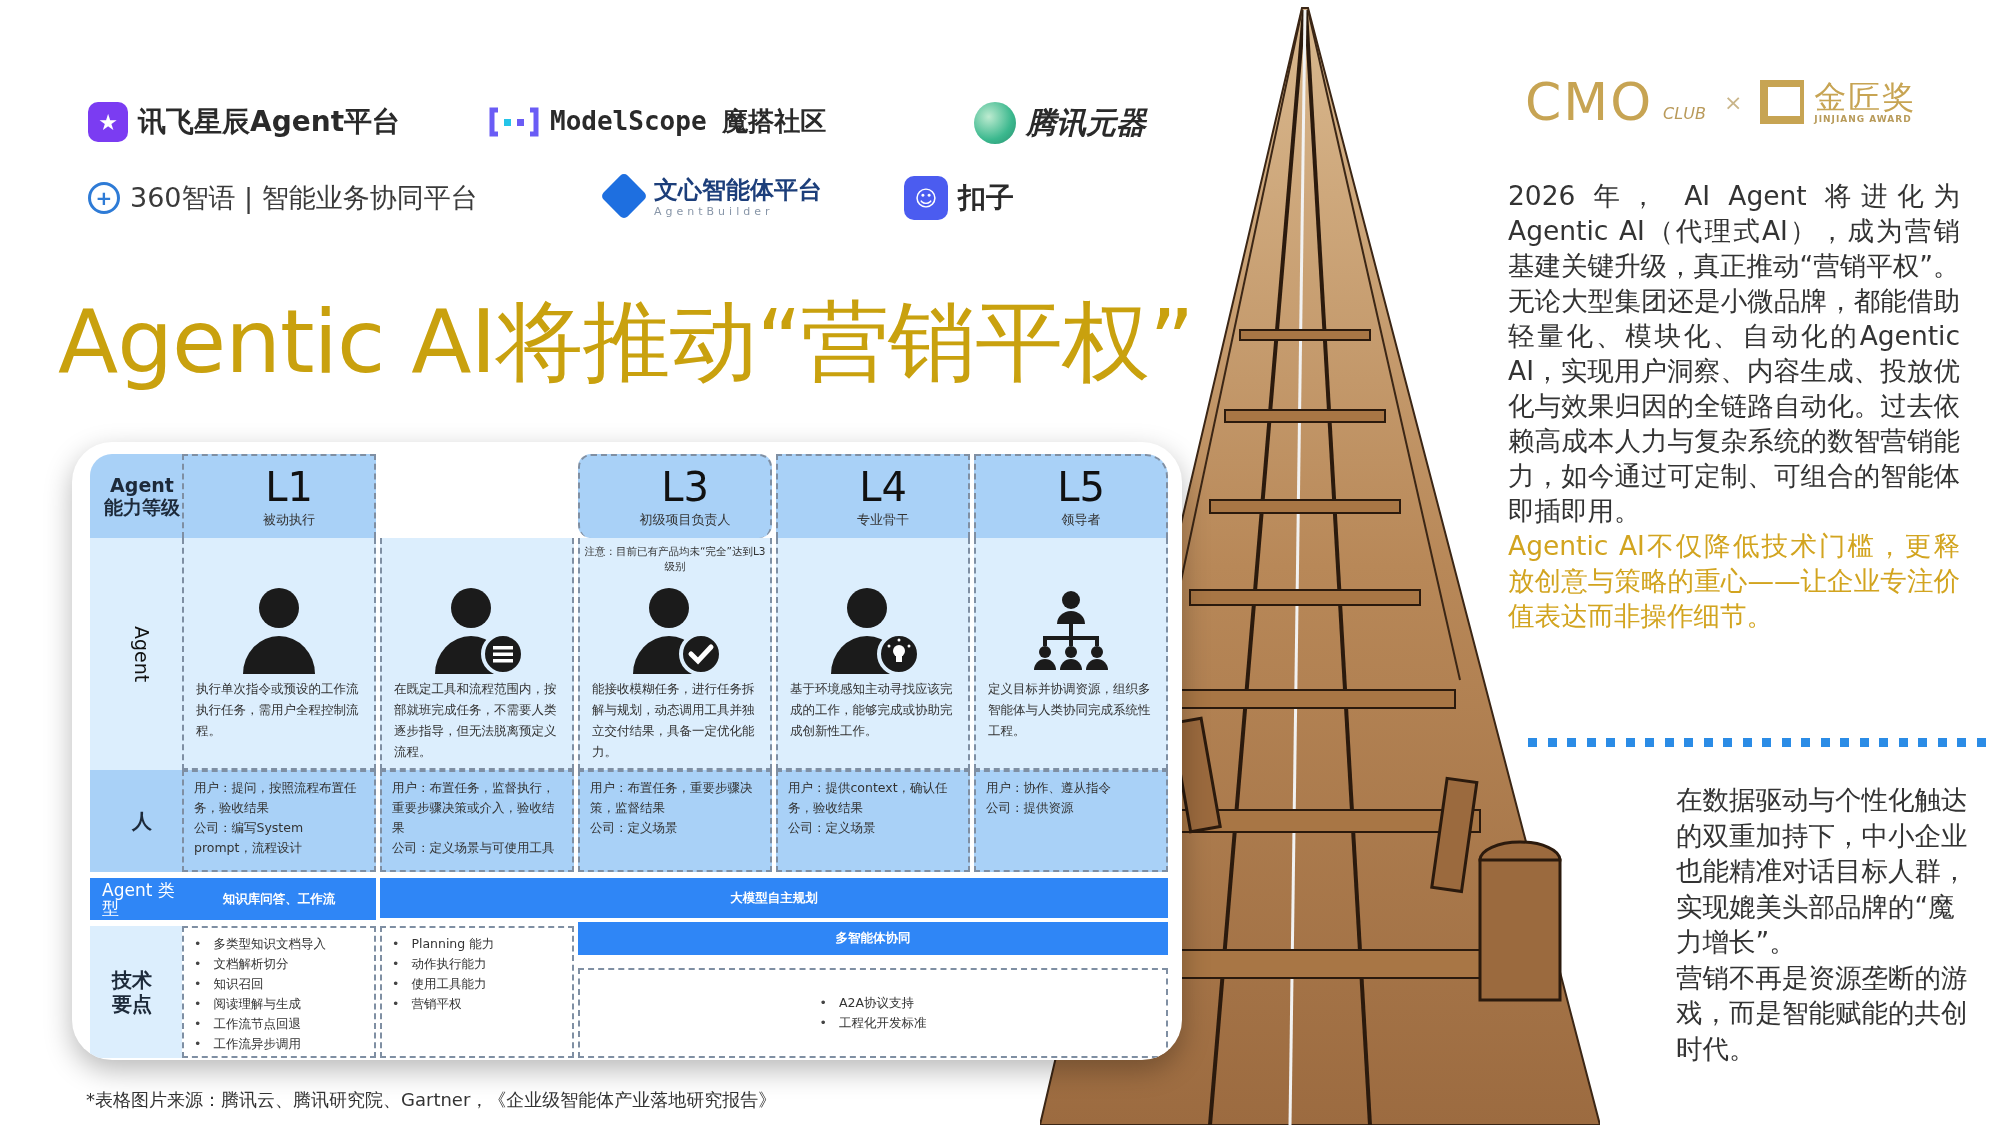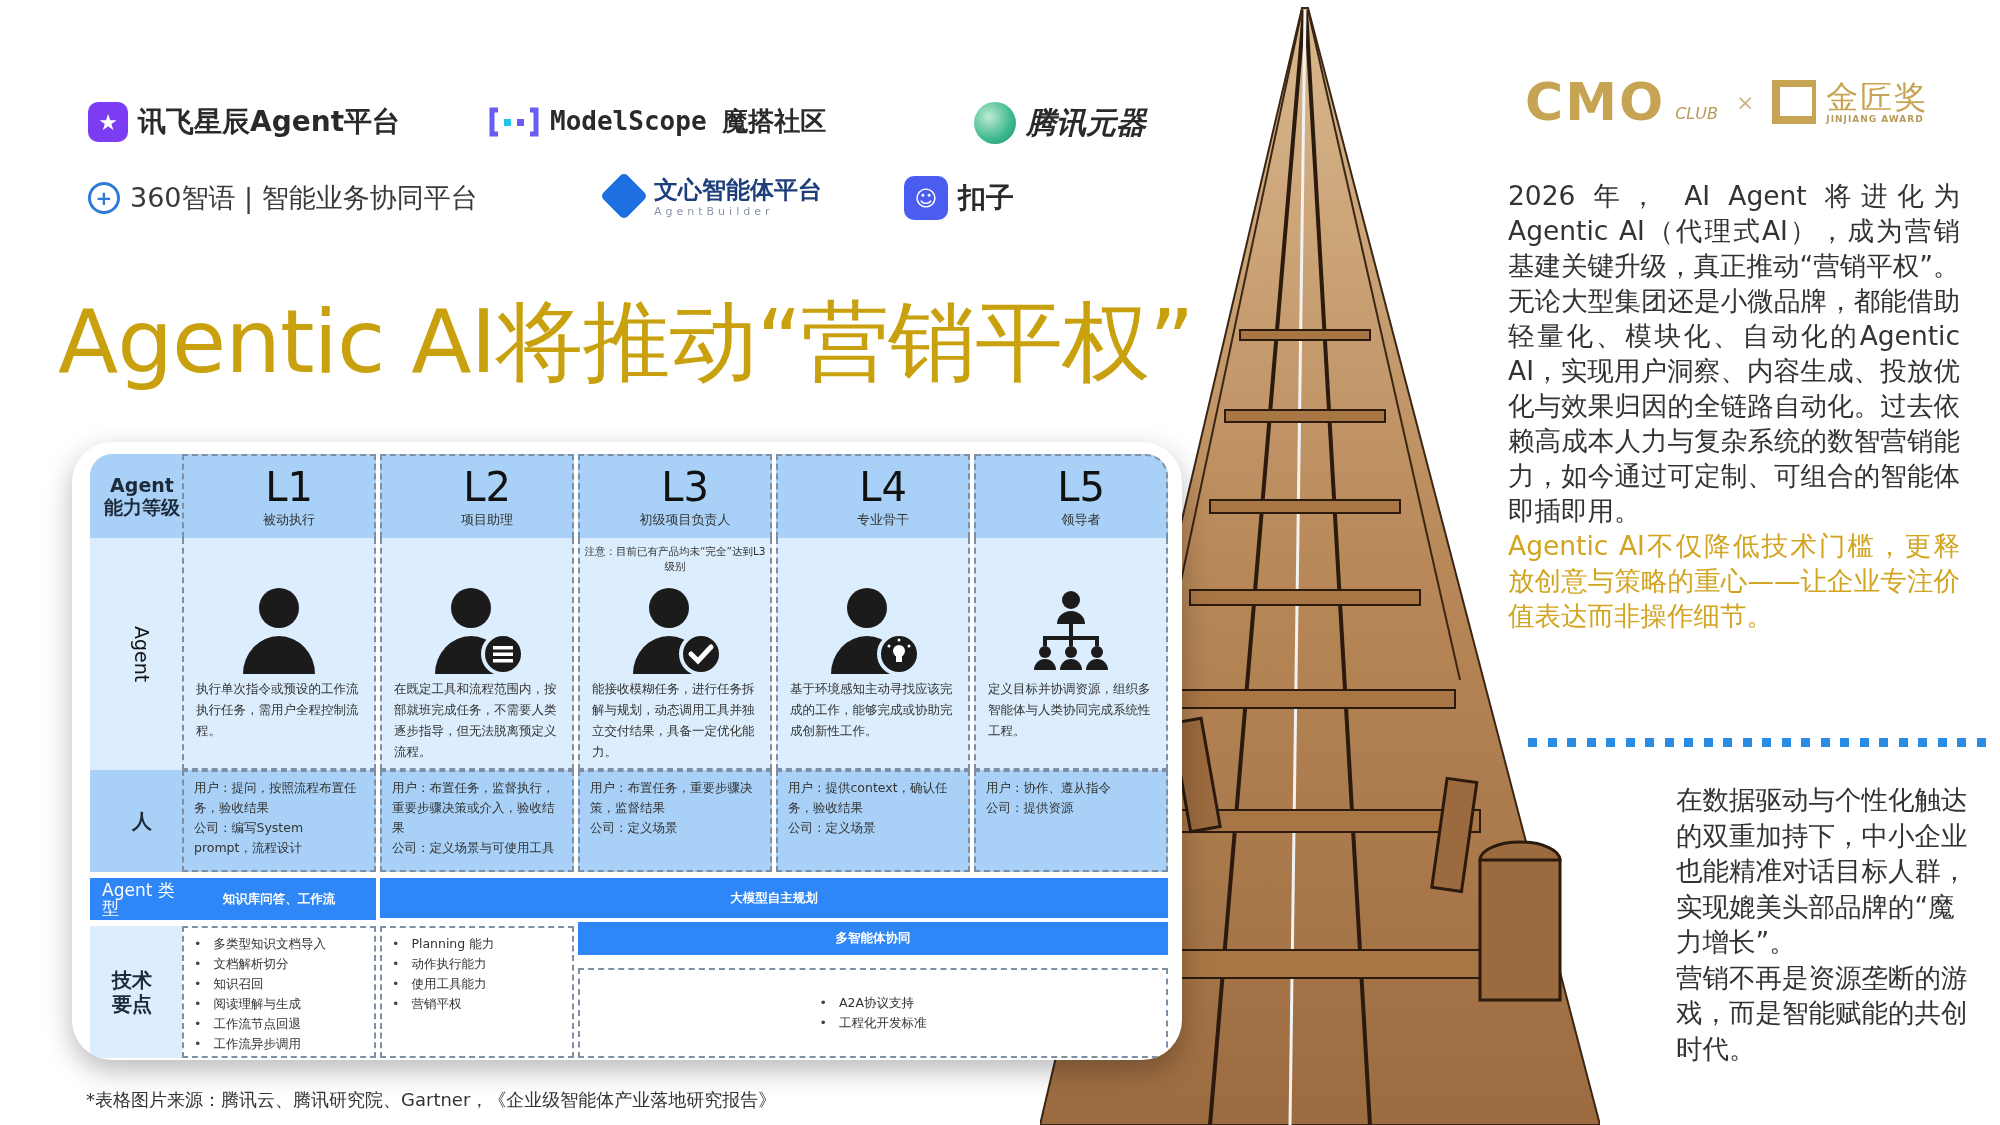--- a/index.html
+++ b/index.html
@@ -35,21 +35,21 @@
   .bar { position: absolute; background: #2F86F6; color: #fff; font-size: 12.5px; font-weight: bold; display: flex; align-items: center; justify-content: center; }
   .tech-cell { background: #fff; padding: 6px 10px; font-size: 12.5px; line-height: 20px; color: #333; }
   .tech-cell ul { list-style: none; }
   .tech-cell li::before { content: "•"; margin-right: 12px; color: #444; }
 
   
   .source { position: absolute; left: 86px; top: 1088px; font-size: 18px; color: #333; white-space: nowrap; }
 
   
   .cmo { position: absolute; left: 1525px; top: 72px; display: flex; align-items: center; gap: 10px; color: #C8A556; }
-  .cmo .cmo-big { font-size: 52px; letter-spacing: 2px; font-weight: bold; color: #C7A453; }
+  .cmo .cmo-big { font-size: 52px; letter-spacing: 2px; font-weight: normal; color: #C7A453; }
   .cmo .club { font-size: 16px; font-style: italic; margin-top: 22px; color: #B99A5A; }
   .cmo .x { font-size: 22px; color: #c9b58a; margin: 0 8px; }
   .cmo .jj-box { width: 44px; height: 44px; border: 8px solid #C7A453; border-right-width: 4px; border-top-width: 7px; position: relative; }
   .cmo .jj-name { display: flex; flex-direction: column; }
   .cmo .jj-cn { font-size: 32px; color: #C7A453; line-height: 34px; letter-spacing: 2px; }
   .cmo .jj-en { font-size: 9px; letter-spacing: 1px; color: #B89B5A; font-weight: bold; }
 
   .para1 { position: absolute; left: 1508px; top: 178px; width: 452px; font-size: 26.5px; line-height: 35px; color: #333; text-align: justify; }
   .para1 .gold { color: #D2A41F; }
   .dots { position: absolute; left: 1528px; top: 738px; display: flex; gap: 10.5px; }
@@ -137,25 +137,21 @@
 
     <div class="row" style="top:0; height:84px;">
       <div class="rowhead" style="top:0; height:84px; background:#A9D1F7; font-size:19px; line-height:22px; border-top-left-radius:22px; flex-direction:column;">
         <span>Agent</span>
         <span>能力等级</span>
       </div>
       <div class="cell lvl-head" style="left:92px; top:0; width:194px; height:84px; border-bottom:none;">
         <span class="big">L1</span>
         <span class="small">被动执行</span>
       </div>
-      <div class="cell lvl-head" style="left:290px; top:0; width:194px; height:84px; border-bottom:none;">
-        <span class="big">L2</span>
-        <span class="small">项目助理</span>
-      </div>
-      <div class="cell lvl-head" style="left:488px; top:0; width:194px; height:84px; border-bottom:none;">
+      <div class="cell lvl-head" style="left:488px; top:0; width:194px; height:84px; border-bottom:none;border-radius:13px;">
         <span class="big">L3</span>
         <span class="small">初级项目负责人</span>
       </div>
       <div class="cell lvl-head" style="left:686px; top:0; width:194px; height:84px; border-bottom:none;">
         <span class="big">L4</span>
         <span class="small">专业骨干</span>
       </div>
       <div class="cell lvl-head" style="left:884px; top:0; width:194px; height:84px; border-bottom:none; border-top-right-radius:22px;">
         <span class="big">L5</span>
         <span class="small">领导者</span>

